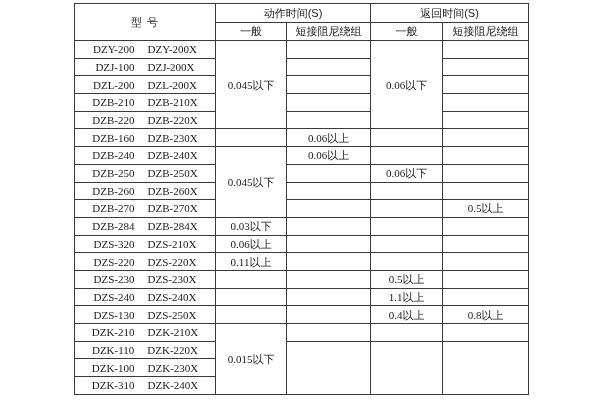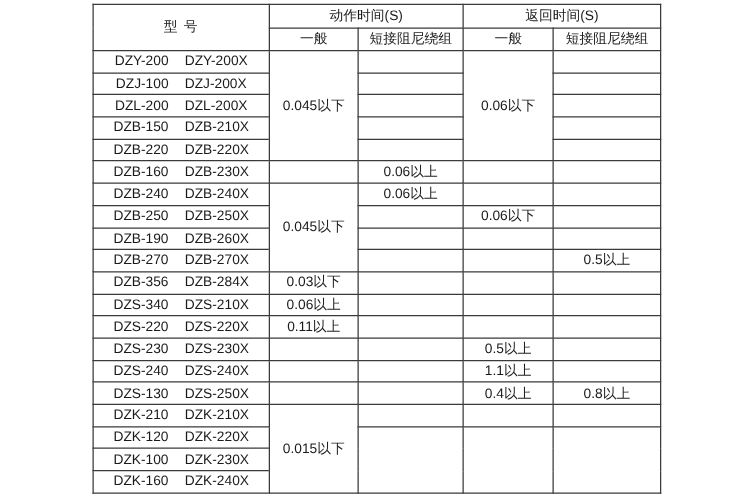--- a/index.html
+++ b/index.html
@@ -27,21 +27,21 @@
     text-align: center;
     vertical-align: middle;
     font-size: 11px;
     font-weight: normal;
     line-height: 1.1;
     white-space: nowrap;
     overflow: hidden;
   }
   thead tr.h1 { height: 19px; }
   thead tr.h2 { height: 18px; margin-top: 46px; }
-  tbody tr { height: 17.7px; }
+  tbody tr { height: 17.7px; font-family: Liberation Serif, serif; }
   td.model span.m-a { display: inline-block; margin-right: 13px; }
   td.model span.m-b { display: inline-block; }
   th.model-h { letter-spacing: 1px; }
 </style>
 </head>
 <body>
 
 <table class="spec">
   <colgroup>
     <col class="c-model">
@@ -75,21 +75,21 @@
       <td class="model"><span class="m-a">DZJ-100</span><span class="m-b">DZJ-200X</span></td>
       <td></td>
       <td></td>
     </tr>
     <tr>
       <td class="model"><span class="m-a">DZL-200</span><span class="m-b">DZL-200X</span></td>
       <td></td>
       <td></td>
     </tr>
     <tr>
-      <td class="model"><span class="m-a">DZB-150</span><span class="m-b">DZB-210X</span></td>
+      <td class="model"><span class="m-a">DZB-210</span><span class="m-b">DZB-210X</span></td>
       <td></td>
       <td></td>
     </tr>
     <tr>
       <td class="model"><span class="m-a">DZB-220</span><span class="m-b">DZB-220X</span></td>
       <td></td>
       <td></td>
     </tr>
     <tr>
       <td class="model"><span class="m-a">DZB-160</span><span class="m-b">DZB-230X</span></td>
@@ -105,40 +105,40 @@
       <td></td>
       <td></td>
     </tr>
     <tr>
       <td class="model"><span class="m-a">DZB-250</span><span class="m-b">DZB-250X</span></td>
       <td></td>
       <td>0.06以下</td>
       <td></td>
     </tr>
     <tr>
-      <td class="model"><span class="m-a">DZB-190</span><span class="m-b">DZB-260X</span></td>
+      <td class="model"><span class="m-a">DZB-260</span><span class="m-b">DZB-260X</span></td>
       <td></td>
       <td></td>
       <td></td>
     </tr>
     <tr>
       <td class="model"><span class="m-a">DZB-270</span><span class="m-b">DZB-270X</span></td>
       <td></td>
       <td></td>
       <td>0.5以上</td>
     </tr>
     <tr>
-      <td class="model"><span class="m-a">DZB-356</span><span class="m-b">DZB-284X</span></td>
+      <td class="model"><span class="m-a">DZB-284</span><span class="m-b">DZB-284X</span></td>
       <td>0.03以下</td>
       <td></td>
       <td></td>
       <td></td>
     </tr>
     <tr>
-      <td class="model"><span class="m-a">DZS-340</span><span class="m-b">DZS-210X</span></td>
+      <td class="model"><span class="m-a">DZS-320</span><span class="m-b">DZS-210X</span></td>
       <td>0.06以上</td>
       <td></td>
       <td></td>
       <td></td>
     </tr>
     <tr>
       <td class="model"><span class="m-a">DZS-220</span><span class="m-b">DZS-220X</span></td>
       <td>0.11以上</td>
       <td></td>
       <td></td>
@@ -166,25 +166,25 @@
       <td>0.8以上</td>
     </tr>
     <tr>
       <td class="model"><span class="m-a">DZK-210</span><span class="m-b">DZK-210X</span></td>
       <td rowspan="4">0.015以下</td>
       <td></td>
       <td></td>
       <td></td>
     </tr>
     <tr>
-      <td class="model"><span class="m-a">DZK-120</span><span class="m-b">DZK-220X</span></td>
+      <td class="model"><span class="m-a">DZK-110</span><span class="m-b">DZK-220X</span></td>
       <td rowspan="3"></td>
       <td rowspan="3"></td>
       <td rowspan="3"></td>
     </tr>
     <tr>
       <td class="model"><span class="m-a">DZK-100</span><span class="m-b">DZK-230X</span></td>
     </tr>
     <tr>
-      <td class="model"><span class="m-a">DZK-160</span><span class="m-b">DZK-240X</span></td>
+      <td class="model"><span class="m-a">DZK-310</span><span class="m-b">DZK-240X</span></td>
     </tr>
   </tbody>
 </table>
 
 </body></html>

